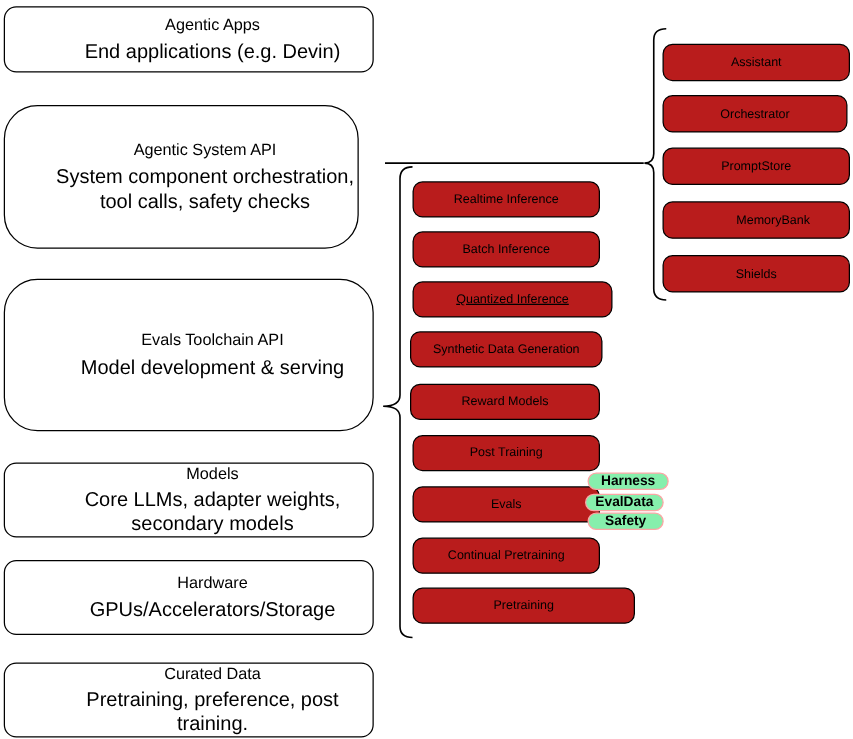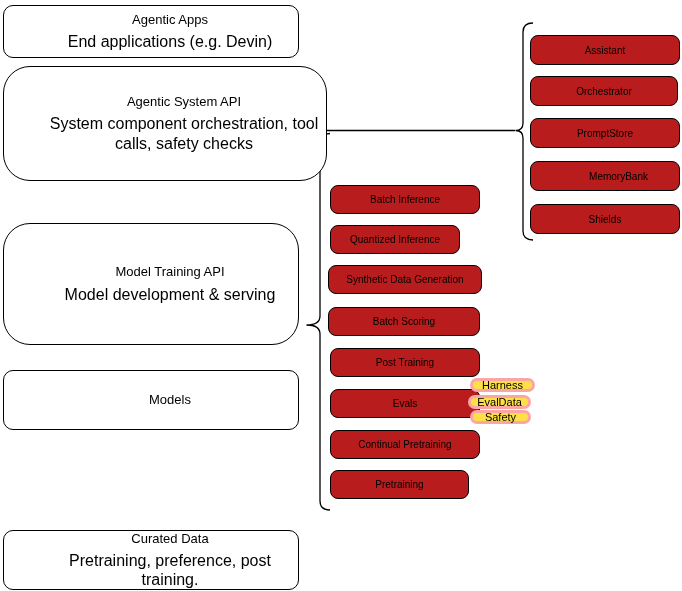--- a/index.html
+++ b/index.html
@@ -15,23 +15,23 @@
     padding-left:38px;
   }
   .node .title{font-size:13px;line-height:1.25;}
   .node .sub{font-size:16px;line-height:1.2;margin-top:4px;}
   .chip{
     position:absolute;background:#b91c1c;border:1px solid #000000;box-sizing:border-box;
     border-radius:8px;display:flex;align-items:center;justify-content:center;
     font-size:10px;white-space:nowrap;text-align:center;
   }
   .pill{
-    position:absolute;background:#fde047;border:3px solid #fca5a5;box-sizing:border-box;
+    position:absolute;background:#86efac;border:1px solid #fca5a5;box-sizing:border-box;
     border-radius:8px;display:flex;align-items:center;justify-content:center;
-    font-size:11px;white-space:nowrap;
+    font-size:11px;white-space:nowrap;font-weight:bold;
   }
   .r10{border-radius:10px;}
   .r27{border-radius:27px;}
 </style>
 </head>
 <body>
 
 <div class="canvas">
 
   <svg class="connectors" width="682" height="591" viewBox="0 0 682 591">
@@ -41,62 +41,70 @@
     <path d="M 533 23 Q 523 23 523 32 L 523 123 Q 523 130.5 515.5 130.5 Q 523 130.5 523 138 L 523 231 Q 523 240 533 240" fill="none" stroke="#000" stroke-width="1.3"></path>
 
     <path d="M 330 133.5 Q 320 133.5 320 143 L 320 316 Q 320 325 306.5 325 Q 320 325 320 334 L 320 501 Q 320 510 330 510" fill="none" stroke="#000" stroke-width="1.3"></path>
   </svg>
 
   <div class="node r10" style="left:3px;top:5px;width:296px;height:53px;">
     <div class="title">Agentic Apps</div>
     <div class="sub">End applications (e.g. Devin)</div>
   </div>
 
-  <div class="node r27" style="left:3px;top:66px;width:324px;height:115px;align-items:center;">
+  <div class="node r27" style="left:3px;top:84px;width:284px;height:115px;align-items:center;">
     <div class="title">Agentic System API</div>
     <div class="sub">System component orchestration, tool calls, safety checks</div>
   </div>
 
   <div class="node r27" style="left:3px;top:223px;width:296px;height:122px;">
-    <div class="title">Model Training API</div>
+    <div class="title">Evals Toolchain API</div>
     <div class="sub">Model development &amp; serving</div>
   </div>
 
   <div class="node r10" style="left:3px;top:370px;width:296px;height:60px;">
     <div class="title">Models</div>
+    <div class="sub">Core LLMs, adapter weights, secondary models</div>
   </div>
 
+  <div class="node r10" style="left:3px;top:448px;width:296px;height:60px;">
+    <div class="title">Hardware</div>
+    <div class="sub">GPUs/Accelerators/Storage</div>
+  </div>
 
   <div class="node r10" style="left:3px;top:530px;width:296px;height:60px;">
     <div class="title">Curated Data</div>
     <div class="sub">Pretraining, preference, post training.</div>
   </div>
 
+  <div class="chip" style="left:330px;top:145px;width:150px;height:29px;">
+    <span>Realtime Inference</span>
+  </div>
   <div class="chip" style="left:330px;top:185px;width:150px;height:29px;">
     <span>Batch Inference</span>
   </div>
-  <div class="chip" style="left:330px;top:225px;width:130px;height:29px;">
+  <div class="chip" style="left:330px;top:225px;width:160px;height:29px;text-decoration:underline;">
     <span>Quantized Inference</span>
   </div>
   <div class="chip" style="left:328px;top:265px;width:154px;height:29px;">
     <span>Synthetic Data Generation</span>
   </div>
   <div class="chip" style="left:328px;top:307px;width:152px;height:29px;">
-    <span>Batch Scoring</span>
+    <span>Reward Models</span>
   </div>
   <div class="chip" style="left:330px;top:348px;width:150px;height:29px;">
     <span>Post Training</span>
   </div>
   <div class="chip" style="left:330px;top:389px;width:150px;height:29px;">
     <span>Evals</span>
   </div>
   <div class="chip" style="left:330px;top:430px;width:150px;height:29px;">
     <span>Continual Pretraining</span>
   </div>
-  <div class="chip" style="left:330px;top:470px;width:139px;height:29px;">
+  <div class="chip" style="left:330px;top:470px;width:178px;height:29px;">
     <span>Pretraining</span>
   </div>
 
   <div class="pill" style="left:470px;top:378px;width:65px;height:14px;">
     <span>Harness</span>
   </div>
   <div class="pill" style="left:468px;top:395px;width:63px;height:14px;">
     <span>EvalData</span>
   </div>
   <div class="pill" style="left:470px;top:410px;width:61px;height:14px;">

